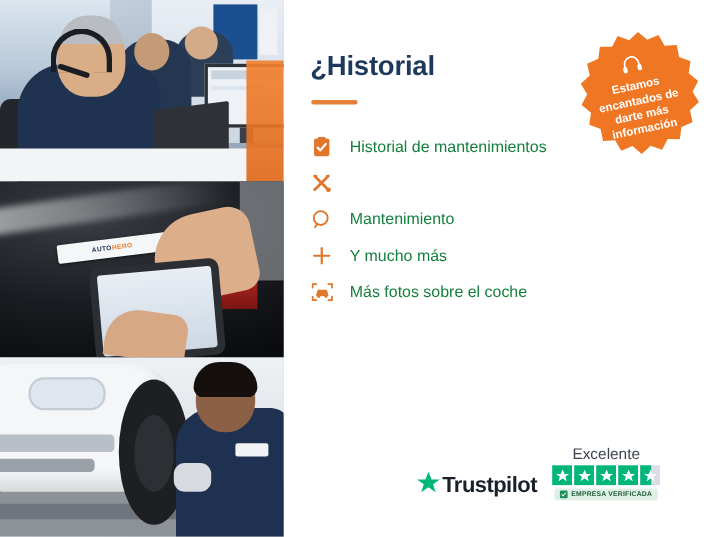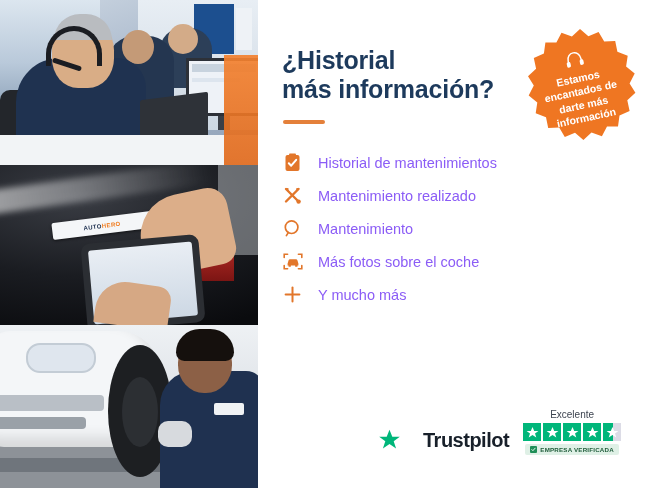--- a/index.html
+++ b/index.html
@@ -89,38 +89,38 @@
   
   .content { position:relative; flex:1; padding:46px 24px 0 24px; background:#fff; }
 
   .headline { font-size:25px; line-height:1.16; font-weight:700; color:#1d3a5c; letter-spacing:-.2px; }
   .rule { width:42px; height:4px; background:#e4803a; border-radius:2px; margin:16px 0 0 1px; }
 
   .feature-list { margin-top:22px; list-style:none; }
   .feature-item { display:flex; align-items:center; gap:15px; height:33px; }
   .feature-icon { width:21px; height:21px; flex:none; display:flex; align-items:center; justify-content:center; color:#e2762a; }
   .feature-icon svg { display:block; }
-  .feature-label { font-size:14.5px; color:#8b5cf6; }
+  .feature-label { font-size:14.5px; color:#15803d; }
 
   .contact { margin-top:19px; font-size:12.5px; line-height:1.65; color:#40506a; }
 
   
   .badge { position:absolute; right:9px; top:27px; width:122px; height:122px; }
   .badge svg.burst { position:absolute; inset:0; width:122px; height:122px; }
   .badge-inner { position:absolute; inset:0; display:flex; flex-direction:column; align-items:center;
                  justify-content:center; transform:rotate(-12deg); }
   .badge-icon { color:#fff; margin-bottom:1px; }
   .badge-text { color:#fff; font-size:10.5px; font-weight:700; line-height:1.28; text-align:center; width:96px; }
 
   
   .trust { position:absolute; left:120px; bottom:33px; display:flex; align-items:flex-end; gap:14px; }
-  .tp-logo { display:flex; gap:22px; }
+  .tp-logo { display:flex; align-items:center; gap:1px; }
   .tp-logo-text { font-size:20px; font-weight:700; color:#18202a; letter-spacing:-.5px; }
   .tp-right { display:flex; flex-direction:column; align-items:center; gap:3px; }
-  .tp-excelente { font-size:10px; color:#3d4450; }
+  .tp-excelente { font-size:14px; color:#3d4450; }
   .tp-stars { display:flex; gap:2px; }
   .tp-star { width:18px; height:18px; background:#00b67a; display:flex; align-items:center; justify-content:center; position:relative; }
   .tp-star.half { background:#dcdce6; }
   .tp-star.half .half-fill { position:absolute; left:0; top:0; width:55%; height:100%; background:#00b67a; }
   .tp-star svg { position:relative; z-index:2; }
   .tp-verified { display:flex; align-items:center; gap:3px; background:#dff0e6; border-radius:2px; padding:2px 5px; }
   .tp-verified-text { font-size:6.2px; font-weight:700; color:#1f5c3a; letter-spacing:.2px; }
   .tp-check { width:7px; height:7px; background:#1f8f58; border-radius:1px; display:flex; align-items:center; justify-content:center; }
 </style>
 </head>
@@ -187,21 +187,20 @@
       <div class="p3-glove"></div>
       <div class="p3-logo"></div>
     </div>
 
   </div>
 
   <div class="content">
 
     <h1 class="headline">
       <span>¿Historial</span><br>
-      <span>más información?</span>
     </h1>
     <div class="rule"></div>
 
     <ul class="feature-list">
 
       <li class="feature-item">
         <span class="feature-icon">
           <svg width="17" height="19" viewBox="0 0 17 19">
             <rect x="1.5" y="2" width="14" height="16" rx="2" fill="#e2762a"></rect>
             <rect x="5" y="0.5" width="7" height="3.5" rx="1" fill="#e2762a"></rect>
@@ -216,60 +215,59 @@
           <svg width="19" height="19" viewBox="0 0 19 19">
             <g stroke="#e2762a" stroke-width="2.4" stroke-linecap="round">
               <line x1="3" y1="3" x2="15.5" y2="15.5"></line>
               <line x1="15.5" y1="3" x2="3" y2="15.5"></line>
             </g>
             <path d="M2 2.3 L5.4 2 L5.6 5.2 Z" fill="#e2762a"></path>
             <path d="M16.8 2.3 L13.4 2 L13.2 5.2 Z" fill="#e2762a"></path>
             <circle cx="15.6" cy="15.6" r="2.2" fill="#e2762a"></circle>
           </svg>
         </span>
-        <span class="feature-label">Mantenimiento realizado</span>
       </li>
 
       <li class="feature-item">
         <span class="feature-icon">
           <svg width="19" height="19" viewBox="0 0 19 19">
             <circle cx="8.6" cy="8.2" r="6.3" fill="none" stroke="#e2762a" stroke-width="1.7"></circle>
             <line x1="5.4" y1="13.4" x2="3.4" y2="16.6" stroke="#e2762a" stroke-width="1.7" stroke-linecap="round"></line>
           </svg>
         </span>
         <span class="feature-label">Mantenimiento</span>
+      </li>
+
+      <li class="feature-item">
+        <span class="feature-icon">
+          <svg width="19" height="19" viewBox="0 0 19 19">
+            <g stroke="#e2762a" stroke-width="2" stroke-linecap="round">
+              <line x1="9.5" y1="2.6" x2="9.5" y2="16.4"></line>
+              <line x1="2.6" y1="9.5" x2="16.4" y2="9.5"></line>
+            </g>
+          </svg>
+        </span>
+        <span class="feature-label">Y mucho más</span>
       </li>
 
       <li class="feature-item">
         <span class="feature-icon">
           <svg width="20" height="19" viewBox="0 0 20 19">
             <g stroke="#e2762a" stroke-width="1.6" fill="none" stroke-linecap="round">
               <path d="M1.2 5.4 V2.2 H4.6"></path>
               <path d="M18.8 5.4 V2.2 H15.4"></path>
               <path d="M1.2 13.6 V16.8 H4.6"></path>
               <path d="M18.8 13.6 V16.8 H15.4"></path>
             </g>
             <path d="M4.6 11.4 L5.6 8.3 C5.8 7.6 6.3 7.3 7 7.3 H13 C13.7 7.3 14.2 7.6 14.4 8.3 L15.4 11.4 V13.4 H4.6 Z" fill="#e2762a"></path>
             <rect x="5.4" y="13.1" width="2.6" height="1.6" rx="0.6" fill="#e2762a"></rect>
             <rect x="12" y="13.1" width="2.6" height="1.6" rx="0.6" fill="#e2762a"></rect>
           </svg>
         </span>
         <span class="feature-label">Más fotos sobre el coche</span>
-      </li>
-
-      <li class="feature-item">
-        <span class="feature-icon">
-          <svg width="19" height="19" viewBox="0 0 19 19">
-            <g stroke="#e2762a" stroke-width="2" stroke-linecap="round">
-              <line x1="9.5" y1="2.6" x2="9.5" y2="16.4"></line>
-              <line x1="2.6" y1="9.5" x2="16.4" y2="9.5"></line>
-            </g>
-          </svg>
-        </span>
-        <span class="feature-label">Y mucho más</span>
       </li>
 
     </ul>
 
 
     <div class="badge">
       <svg class="burst" viewBox="0 0 122 122">
         <path fill="#ef7622" d="M61 2
           l8.4 7.2 10.2-4.3 5.6 9.6 11 -0.6 2.2 10.9 10.3 3.9 -1.6 10.9 8.6 7 -5.1 9.8 5.8 9.4 -8.1 7.5 2.3 10.8 -10.1 4.4 -1.5 11 -11-0.1 -5.1 9.8 -10.4-3.7 -8.1 7.5 -8.4-7.2 -10.2 4.3 -5.6-9.6 -11 0.6 -2.2-10.9 -10.3-3.9 1.6-10.9 -8.6-7 5.1-9.8 -5.8-9.4 8.1-7.5 -2.3-10.8 10.1-4.4 1.5-11 11 0.1 5.1-9.8 10.4 3.7 Z"></path>
       </svg>

